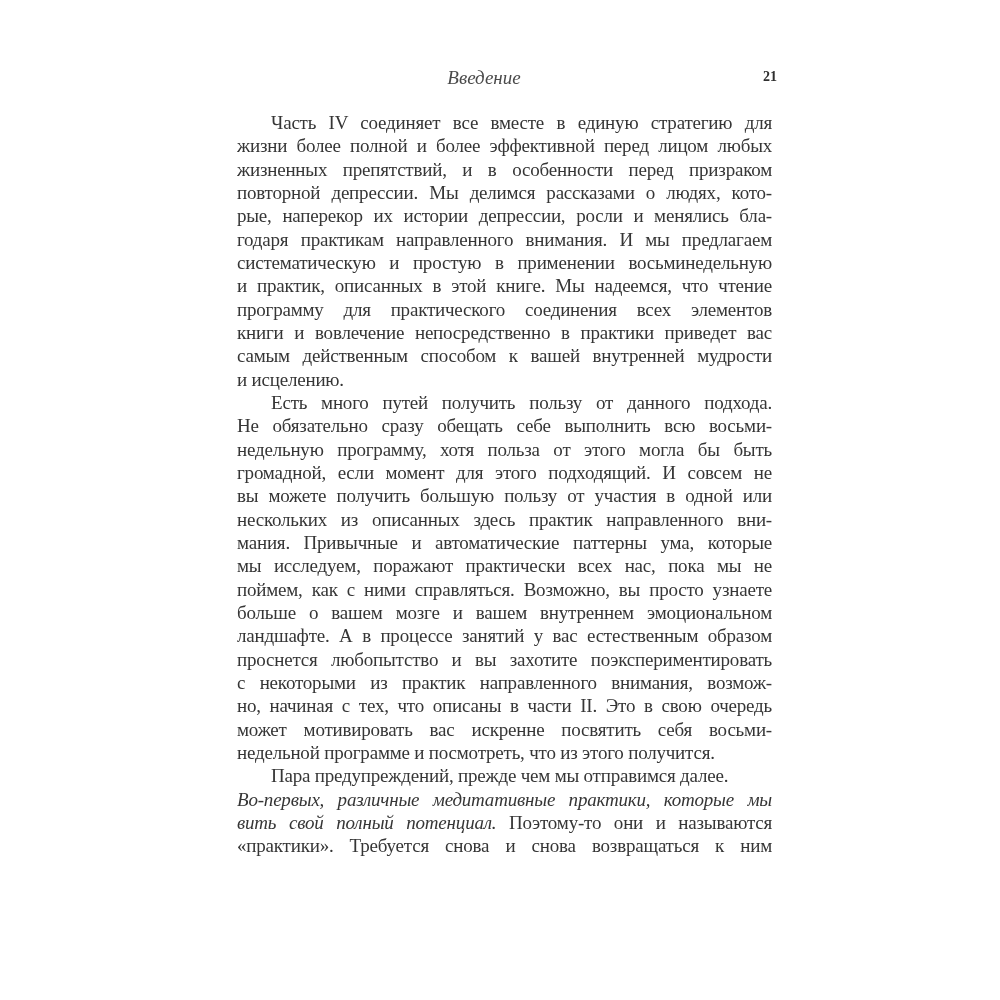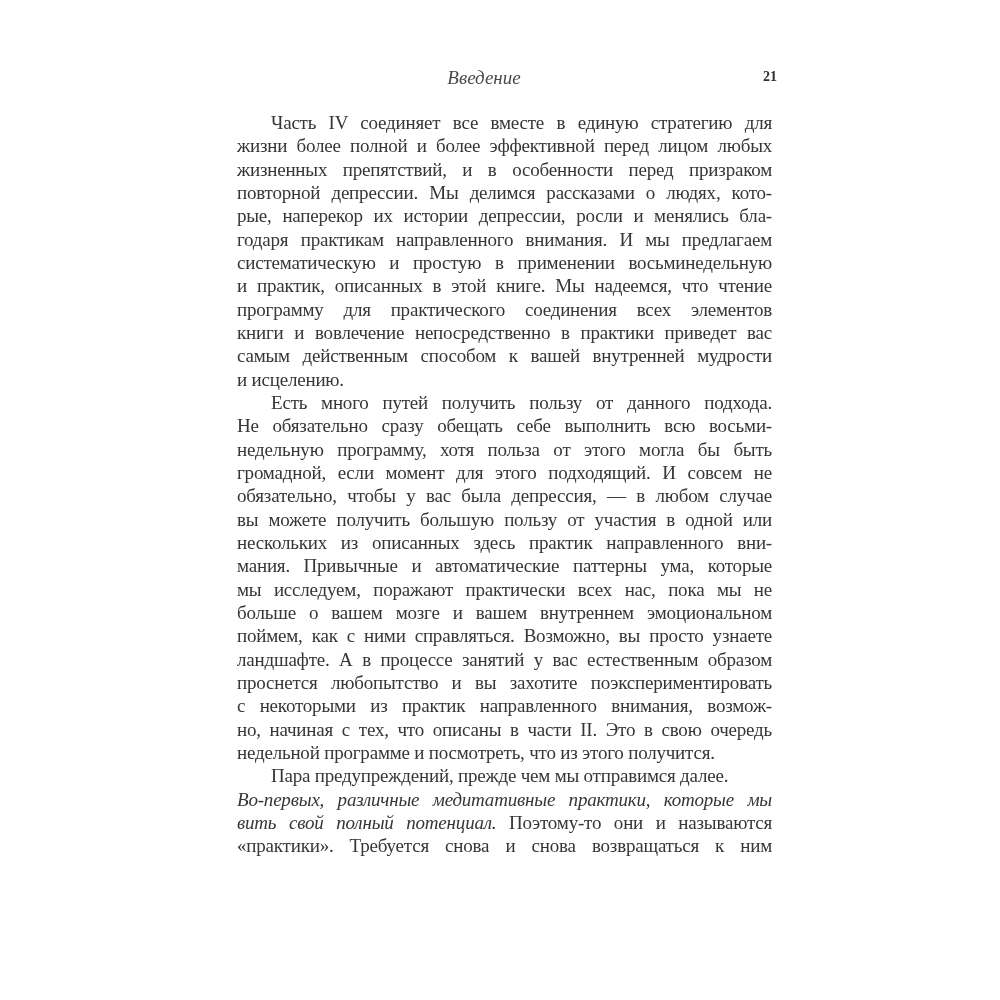--- a/index.html
+++ b/index.html
@@ -79,30 +79,30 @@
       <div class="line j"><span>систематическую и простую в применении восьминедельную</span></div>
       <div class="line j"><span>и практик, описанных в этой книге. Мы надеемся, что чтение</span></div>
       <div class="line j"><span>программу для практического соединения всех элементов</span></div>
       <div class="line j"><span>книги и вовлечение непосредственно в практики приведет вас</span></div>
       <div class="line j"><span>самым действенным способом к вашей внутренней мудрости</span></div>
       <div class="line"><span>и исцелению.</span></div>
       <div class="line j indent"><span>Есть много путей получить пользу от данного подхода.</span></div>
       <div class="line j"><span>Не обязательно сразу обещать себе выполнить всю восьми-</span></div>
       <div class="line j"><span>недельную программу, хотя польза от этого могла бы быть</span></div>
       <div class="line j"><span>громадной, если момент для этого подходящий. И совсем не</span></div>
-      <div class="line j"><span>обязательно, чтобы у вас была депрессия, — в любом случае</span></div>
       <div class="line j"><span>вы можете получить большую пользу от участия в одной или</span></div>
       <div class="line j"><span>нескольких из описанных здесь практик направленного вни-</span></div>
       <div class="line j"><span>мания. Привычные и автоматические паттерны ума, которые</span></div>
       <div class="line j"><span>мы исследуем, поражают практически всех нас, пока мы не</span></div>
+      <div class="line j"><span>поймем, как с ними справляться. Возможно, вы просто узнаете</span></div>
       <div class="line j"><span>больше о вашем мозге и вашем внутреннем эмоциональном</span></div>
-      <div class="line j"><span>поймем, как с ними справляться. Возможно, вы просто узнаете</span></div>
       <div class="line j"><span>ландшафте. А в процессе занятий у вас естественным образом</span></div>
       <div class="line j"><span>проснется любопытство и вы захотите поэкспериментировать</span></div>
       <div class="line j"><span>с некоторыми из практик направленного внимания, возмож-</span></div>
       <div class="line j"><span>но, начиная с тех, что описаны в части II. Это в свою очередь</span></div>
+      <div class="line j"><span>может мотивировать вас искренне посвятить себя восьми-</span></div>
       <div class="line"><span>недельной программе и посмотреть, что из этого получится.</span></div>
       <div class="line indent"><span>Пара предупреждений, прежде чем мы отправимся далее.</span></div>
       <div class="line j"><span class="it">Во-первых, различные медитативные практики, которые мы</span></div>
       <div class="line j"><span class="it">вить свой полный потенциал.</span><span> Поэтому-то они и называются</span></div>
       <div class="line j"><span>«практики». Требуется снова и снова возвращаться к ним</span></div>
     </div>
 </div>
 
 </body></html>

